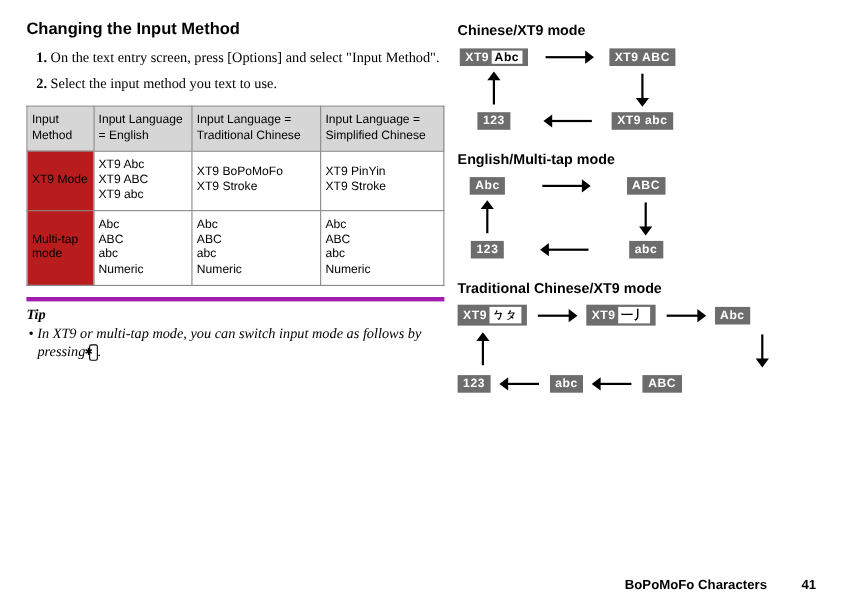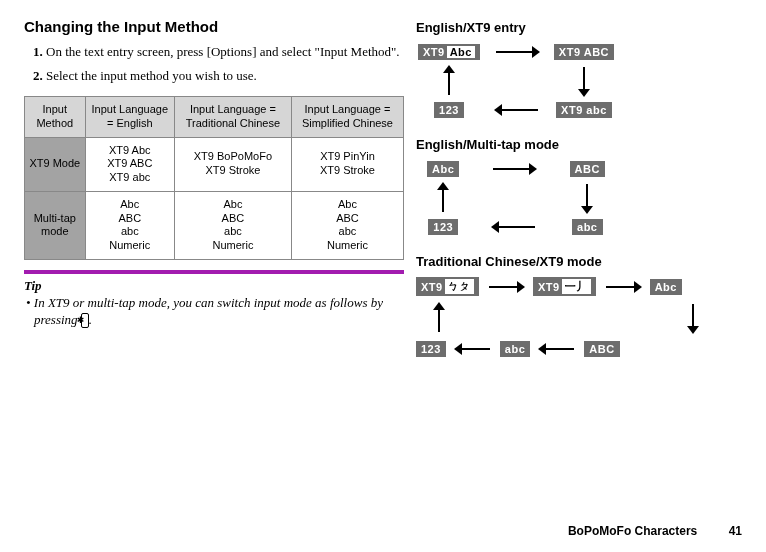--- a/index.html
+++ b/index.html
@@ -47,29 +47,29 @@
   table.modes {
     border-collapse: collapse;
     width: 100%;
     font-family: Arial, Helvetica, sans-serif;
     font-size: 11px;
     margin-bottom: 10px;
   }
   table.modes th, table.modes td {
     border: 1px solid #888;
     padding: 6px 4px;
-    text-align: center;
+    text-align: left;
     line-height: 1.25;
   }
   table.modes th {
     background: #d6d6d6;
     font-weight: normal;
   }
   table.modes td.rowhead {
-    background: #a3a3a3;
+    background: #b91c1c;
   }
   .tip-heading {
     font-weight: bold;
     font-style: italic;
     border-top: 4px solid #a21caf;
     padding-top: 4px;
     margin-top: 4px;
   }
   .tip-body {
     font-style: italic;
@@ -211,21 +211,21 @@
 </style>
 </head>
 <body>
 
 <div class="page">
   <div class="left-col">
     <h2>Changing the Input Method</h2>
 
     <ol>
       <li class="bold-marker">On the text entry screen, press [Options] and select "Input Method".</li>
-      <li class="bold-marker">Select the input method you wish to use.</li>
+      <li class="bold-marker">Select the input method you text to use.</li>
     </ol>
 
     <table class="modes">
       <tbody>
           <tr>
         <th>Input Method</th>
         <th>Input Language = English</th>
         <th>Input Language = Traditional Chinese</th>
         <th>Input Language = Simplified Chinese</th>
       </tr>
@@ -257,21 +257,21 @@
     </tbody>
       </table>
 
     <div class="tip-heading">Tip</div>
     <div class="tip-body">
       <span>•  In XT9 or multi-tap mode, you can switch input mode as follows by pressing </span><span class="key">✱</span><span>.</span>
     </div>
   </div>
 
   <div class="right-col">
-    <h3>English/XT9 entry</h3>
+    <h3>Chinese/XT9 mode</h3>
     <div class="cycle">
       <span class="badge">
           <span>XT9</span>
           <span class="plain">Abc</span>
         </span>
       <span class="arrow-r"></span>
       <span class="badge">XT9 ABC</span>
 
       <span class="arrow-u"></span>
       <span></span>

